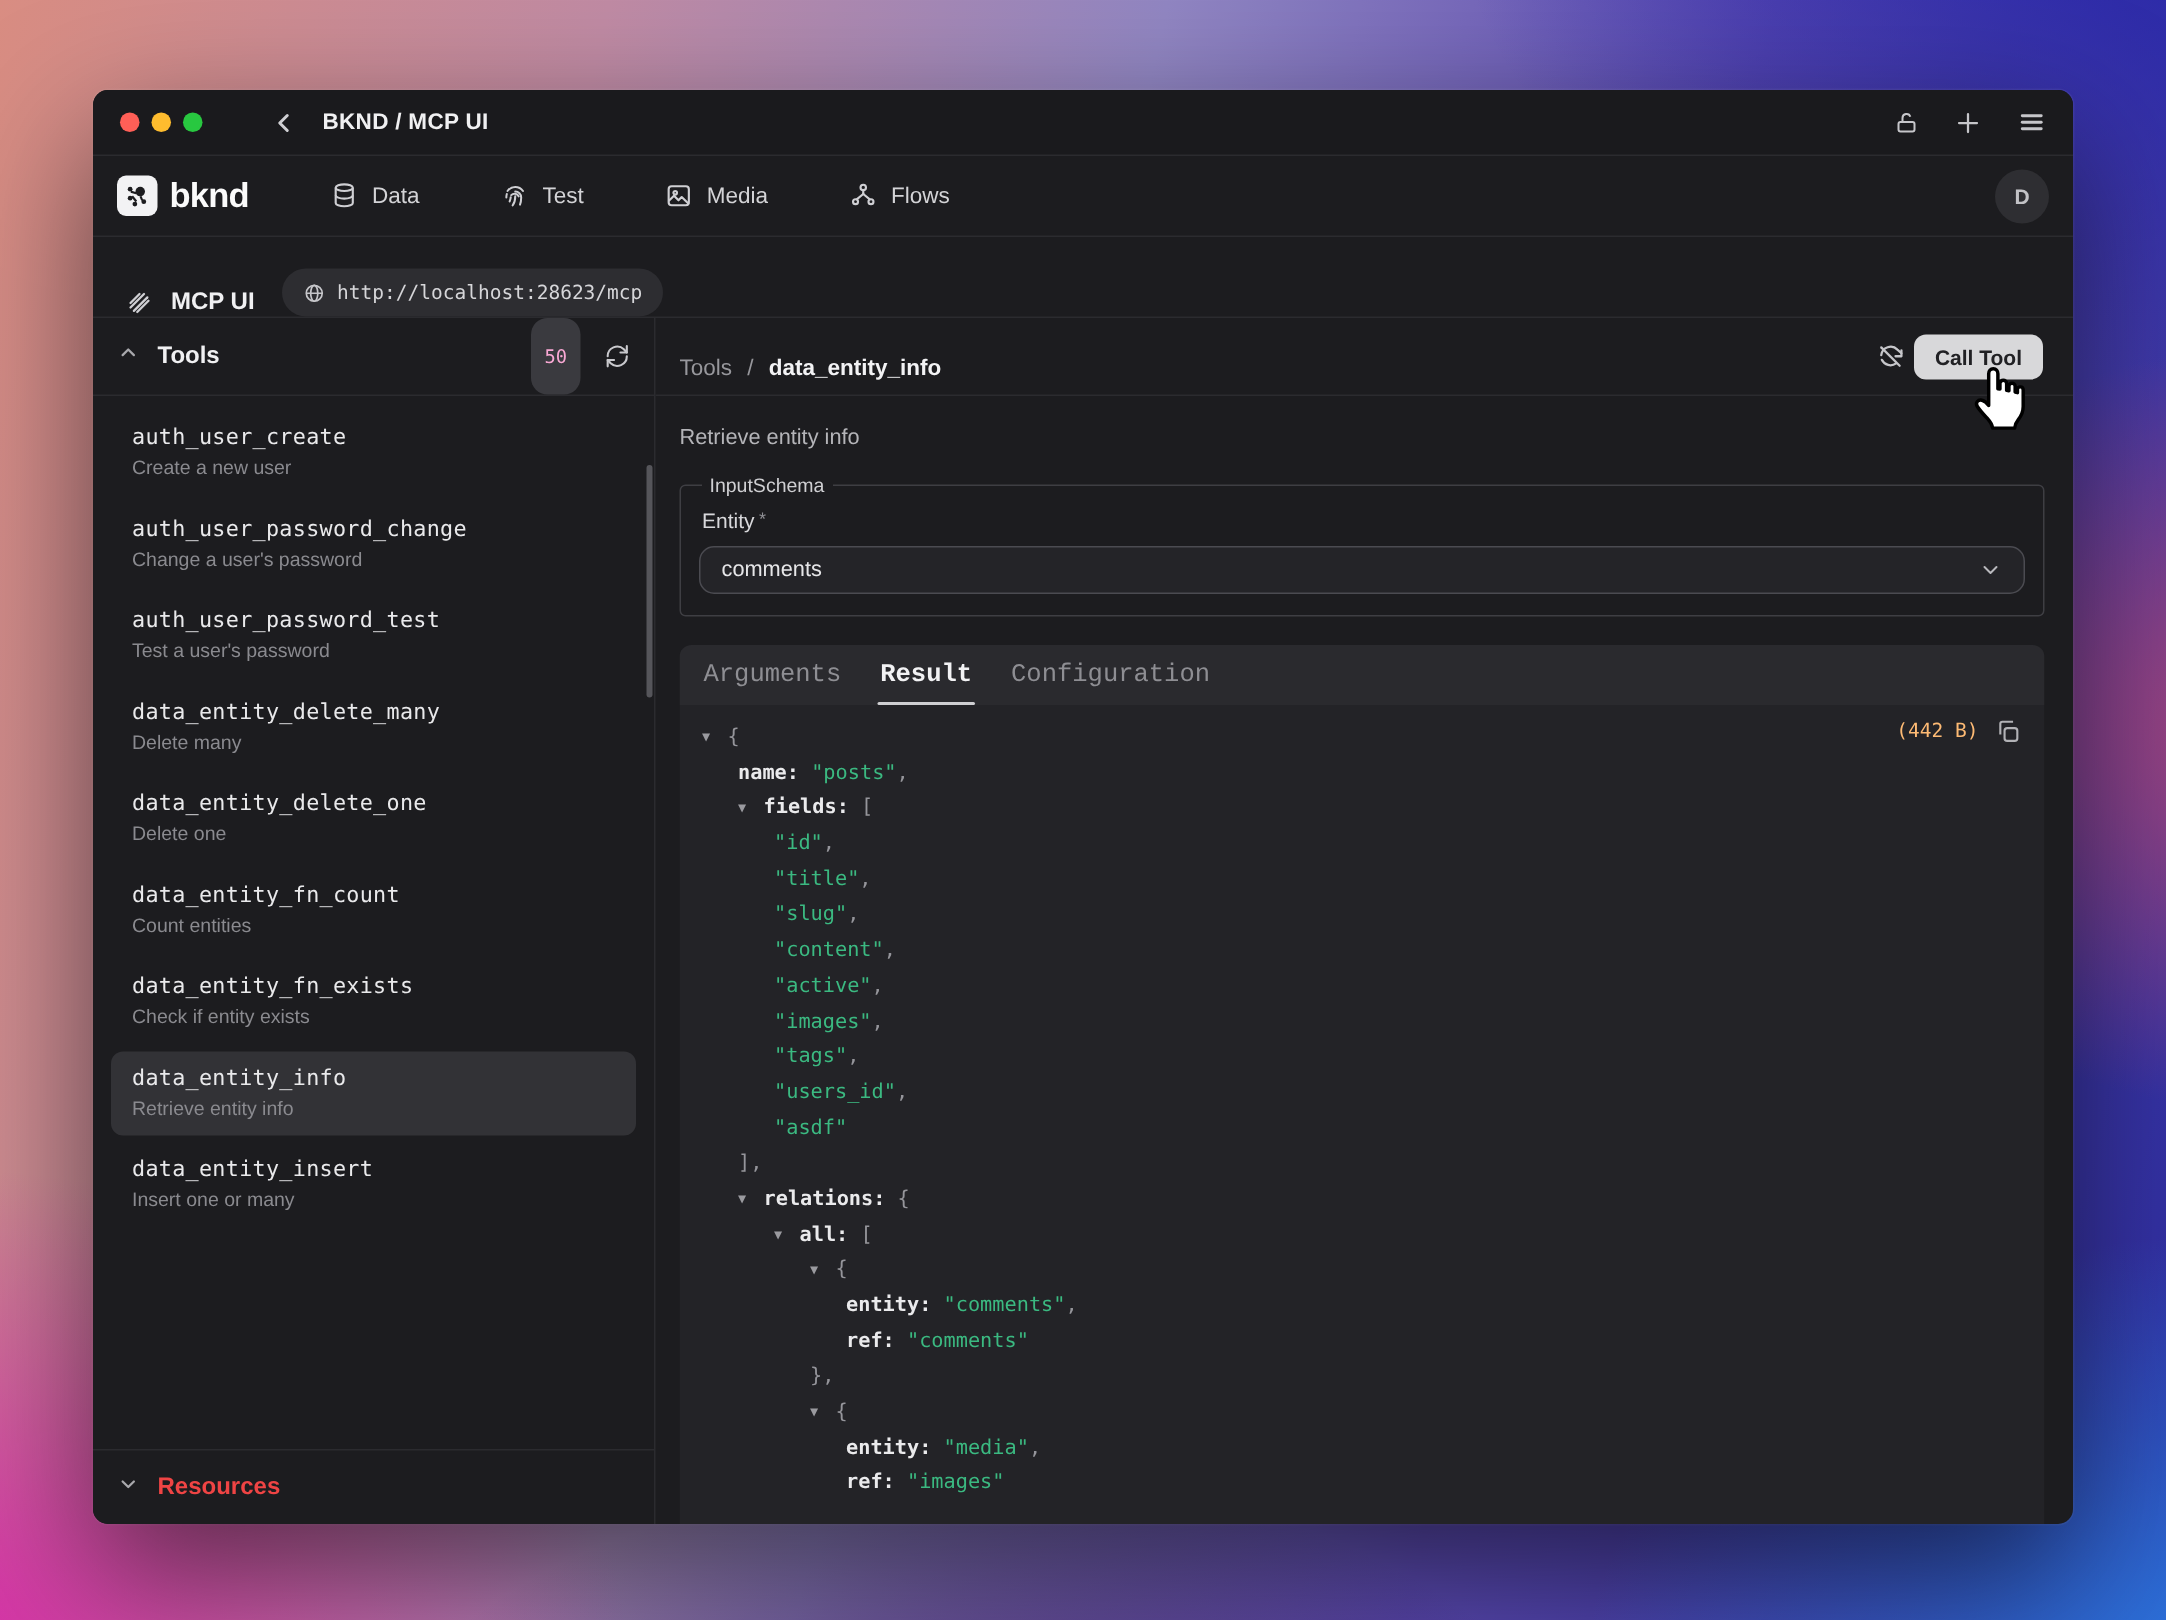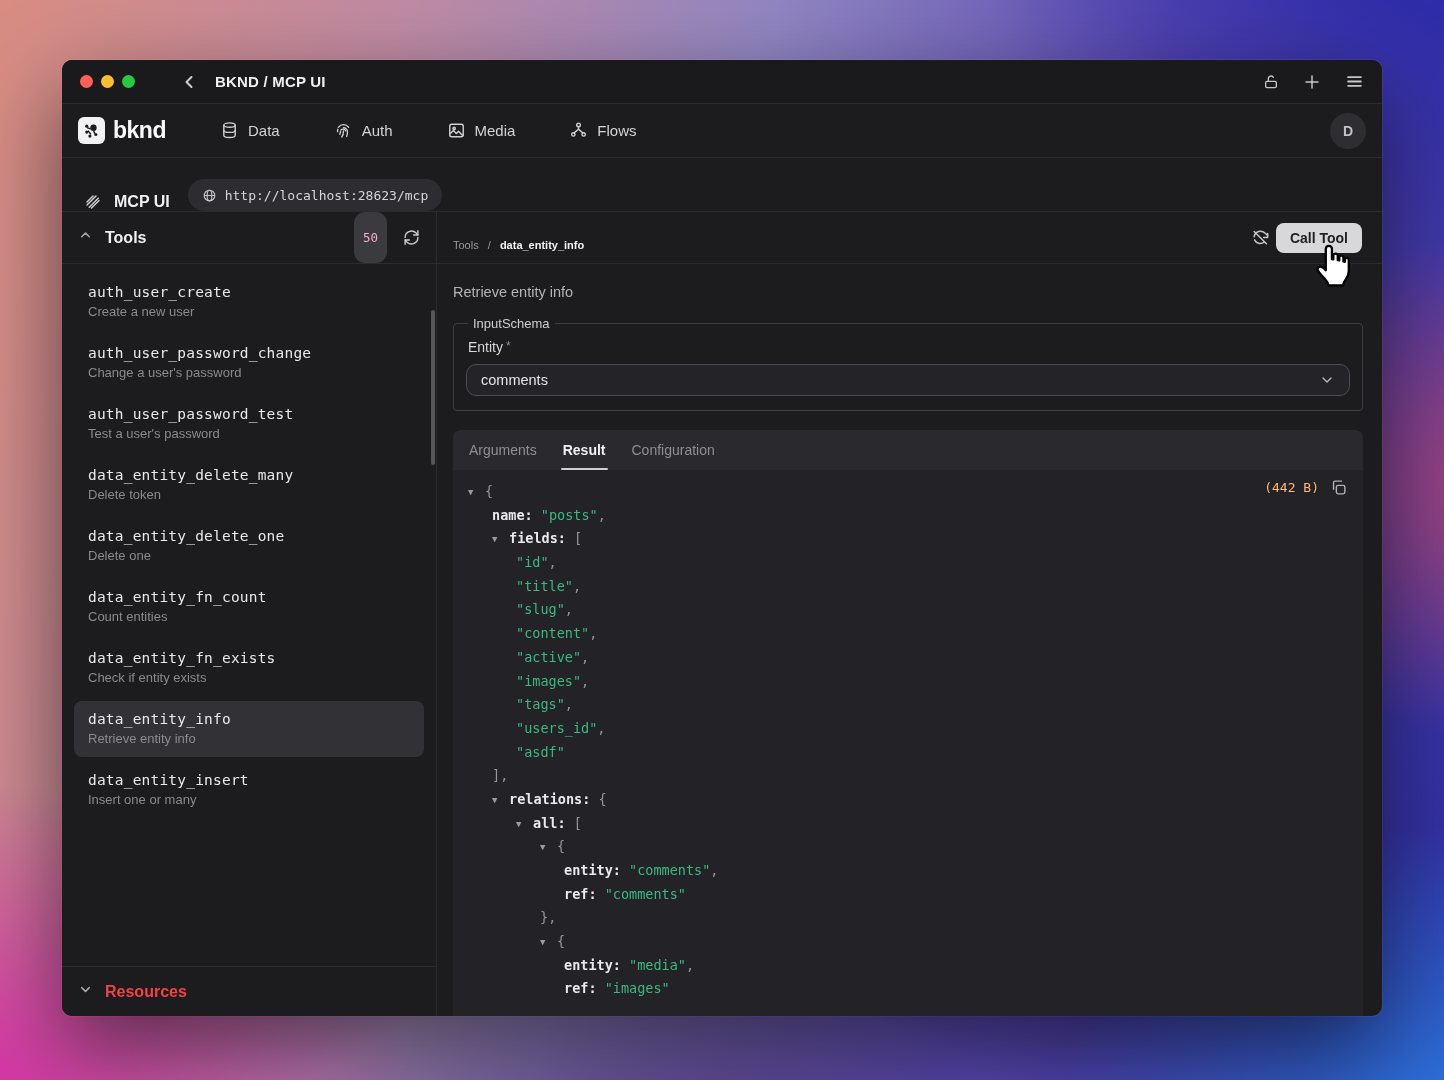--- a/index.html
+++ b/index.html
@@ -57,39 +57,39 @@
   .tool-item{ margin:4px 12px 5px 12px; padding:10px 14px 11px 14px; border-radius:8px; cursor:default; }
   .tool-item.selected{ background:#323236; }
   .tool-name{ font-family:"DejaVu Sans Mono", monospace; font-size:14.5px; color:#e9e9eb; letter-spacing:.2px; }
   .tool-desc{ margin-top:4px; font-size:13px; color:#8a8a8f; }
   .resources-footer{ flex:0 0 50px; border-top:1px solid #2b2b2f; display:flex; align-items:center; padding:0 16px; gap:12px; background:#1c1c1f; }
   .resources-title{ font-size:16px; font-weight:700; color:#ef4444; }
   .sb-scroll-thumb{ position:absolute; right:1px; top:98px; width:4px; height:155px; background:#55555a; border-radius:2px; }
   
   .main{ flex:1; display:flex; flex-direction:column; min-width:0; min-height:0; }
   .main-header{ height:52px; flex:0 0 52px; border-bottom:1px solid #2b2b2f; display:flex; align-items:center; padding:0 20px 0 16px; }
-  .breadcrumb{ font-size:11px;margin-top:15px; }
+  .breadcrumb{ font-size:15px;margin-top:15px; }
   .crumb-section{ color:#97979c; }
   .crumb-sep{ color:#97979c; margin:0 6px; }
   .crumb-current{ color:#f2f2f4; font-weight:700; }
   .header-actions{ margin-left:auto; display:flex; align-items:center; gap:6px; }
   .icon-btn{ color:#c6c6ca; display:flex; align-items:center; }
   .call-tool-btn{ background:#d8d8da; color:#212124; font-size:14px; font-weight:600; border:none; border-radius:8px; padding:7px 14px; font-family:"Liberation Sans", sans-serif; }
   .main-body{ flex:1; display:flex; flex-direction:column; padding:0 19px 0 16px; min-height:0; }
   .tool-description{ margin-top:20px; font-size:14.5px; color:#b4b4b8; }
   fieldset.schema{ margin-top:16px; border:1px solid #3e3e43; border-radius:4px; padding:4px 12px 14px 12px; }
   fieldset.schema legend{ font-size:13px; color:#cfcfd2; padding:0 5px; margin-left:2px; }
   .field-label{ display:block; margin:4px 0 9px 2px; font-size:14px; color:#d8d8db; }
   .req{ color:#8f8f94; margin-left:3px; font-size:12px; vertical-align:top; }
   .select-box{ height:32px; background:#242428; border:1px solid #4b4b51; border-radius:10px; display:flex; align-items:center; padding:0 14px; }
   .select-value{ font-size:14.5px; color:#e6e6e8; }
   .select-box .chev{ margin-left:auto; color:#b9b9bd; display:flex; }
   .tabs-panel{ margin-top:19px; flex:1; display:flex; flex-direction:column; border-radius:8px 8px 0 0; overflow:hidden; min-height:0; }
   .tab-strip{ height:40px; flex:0 0 40px; background:#2a2a2e; display:flex; align-items:stretch; padding-left:3px; }
-  .tab{ position:relative; display:flex; align-items:center; padding:0 13px; font-family:Liberation Sans, sans-serif; font-size:14px; color:#8e8e93; cursor:default; }
+  .tab{ position:relative; display:flex; align-items:center; padding:0 13px; font-family:Liberation Mono, monospace; font-size:17px; color:#8e8e93; cursor:default; }
   .tab.active{ color:#f2f2f4; font-weight:700; }
   .tab.active::after{ content:""; position:absolute; left:11px; right:11px; bottom:0; height:2px; background:#cfcfd2; border-radius:1px; }
   .result-area{ flex:1; background:#232327; position:relative; overflow:hidden; padding-top:10px;
     font-family:"DejaVu Sans Mono", monospace; font-size:13.5px; }
   .size-copy{ position:absolute; top:9px; right:16px; display:flex; align-items:center; gap:11px; }
   .size-label{ color:#fdba74; font-size:13px; }
   .copy-btn{ color:#b2b2b6; display:flex; }
   .json-line{ height:23.7px; line-height:23.7px; white-space:pre; }
   .j-arrow{ display:inline-block; width:17px; color:#9a9a9f; font-size:9px; vertical-align:1px; }
   .tok-k{ color:#eaeaec; font-weight:700; }
@@ -165,21 +165,21 @@
       </span>
       <span class="nav-item">
         <svg width="19" height="19" viewBox="0 0 24 24" fill="none" stroke="currentColor" stroke-width="1.7" stroke-linecap="round">
             <path d="M5.5 8a8 8 0 0 1 13 0"></path>
             <path d="M4.5 13.5a10 10 0 0 1 .4-3"></path>
             <path d="M12 8.5a5 5 0 0 1 5 5c0 2.2-.3 4.3-1 6"></path>
             <path d="M12 12.5c0 3-.6 5.7-2.2 7.7"></path>
             <path d="M8.6 11.5a3.8 3.8 0 0 1 6.3 1"></path>
             <path d="M7.3 16.8c.5-1.3.8-2.4.9-3.6"></path>
           </svg>
-        <span>Auth</span>
+        <span>Test</span>
       </span>
       <span class="nav-item">
         <svg width="19" height="19" viewBox="0 0 24 24" fill="none" stroke="currentColor" stroke-width="1.8" stroke-linejoin="round">
             <rect x="3.5" y="4" width="17" height="16" rx="2.5"></rect>
             <circle cx="9" cy="9.5" r="1.5"></circle>
             <path d="M3.5 16.5l4.5-4.5 3.8 3.8 2.7-2.7 6 5.9"></path>
           </svg>
         <span>Media</span>
       </span>
       <span class="nav-item">
@@ -243,21 +243,21 @@
           <div class="tool-item">
             <div class="tool-name">auth_user_password_change</div>
             <div class="tool-desc">Change a user's password</div>
           </div>
           <div class="tool-item">
             <div class="tool-name">auth_user_password_test</div>
             <div class="tool-desc">Test a user's password</div>
           </div>
           <div class="tool-item">
             <div class="tool-name">data_entity_delete_many</div>
-            <div class="tool-desc">Delete token</div>
+            <div class="tool-desc">Delete many</div>
           </div>
           <div class="tool-item">
             <div class="tool-name">data_entity_delete_one</div>
             <div class="tool-desc">Delete one</div>
           </div>
           <div class="tool-item">
             <div class="tool-name">data_entity_fn_count</div>
             <div class="tool-desc">Count entities</div>
           </div>
           <div class="tool-item">

